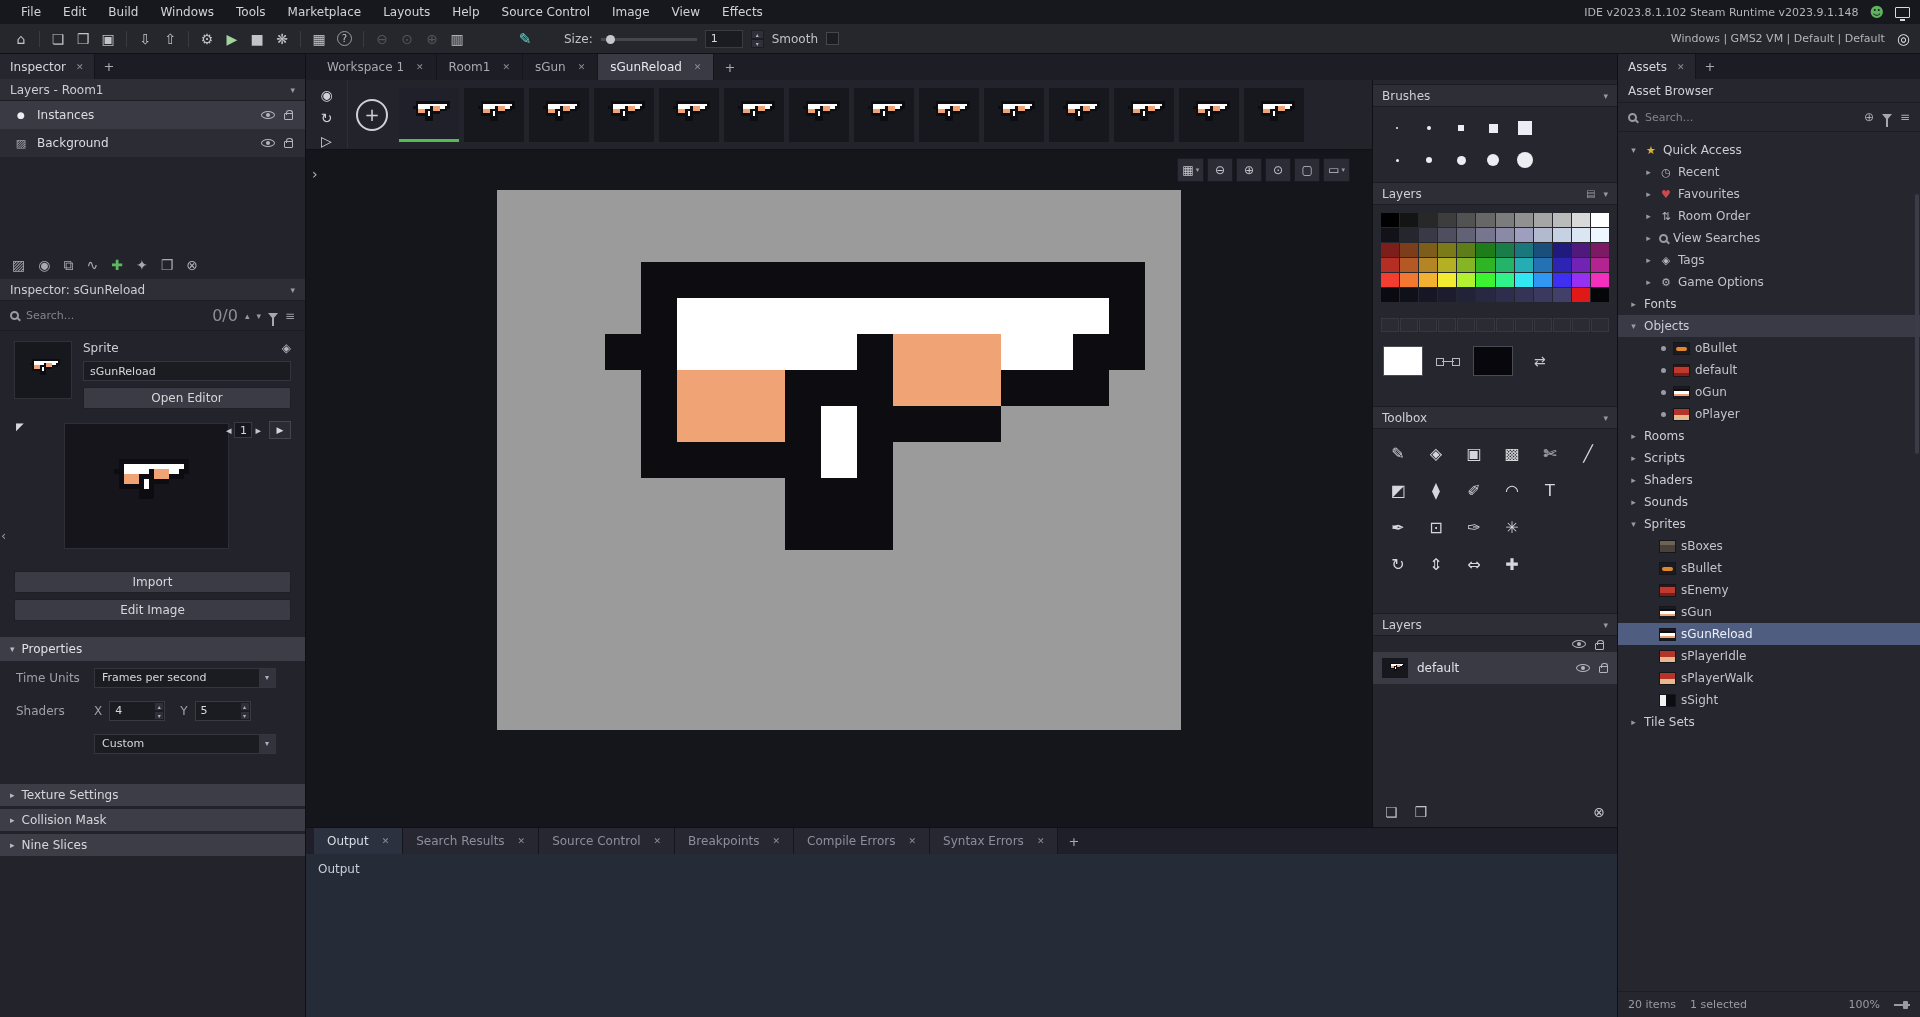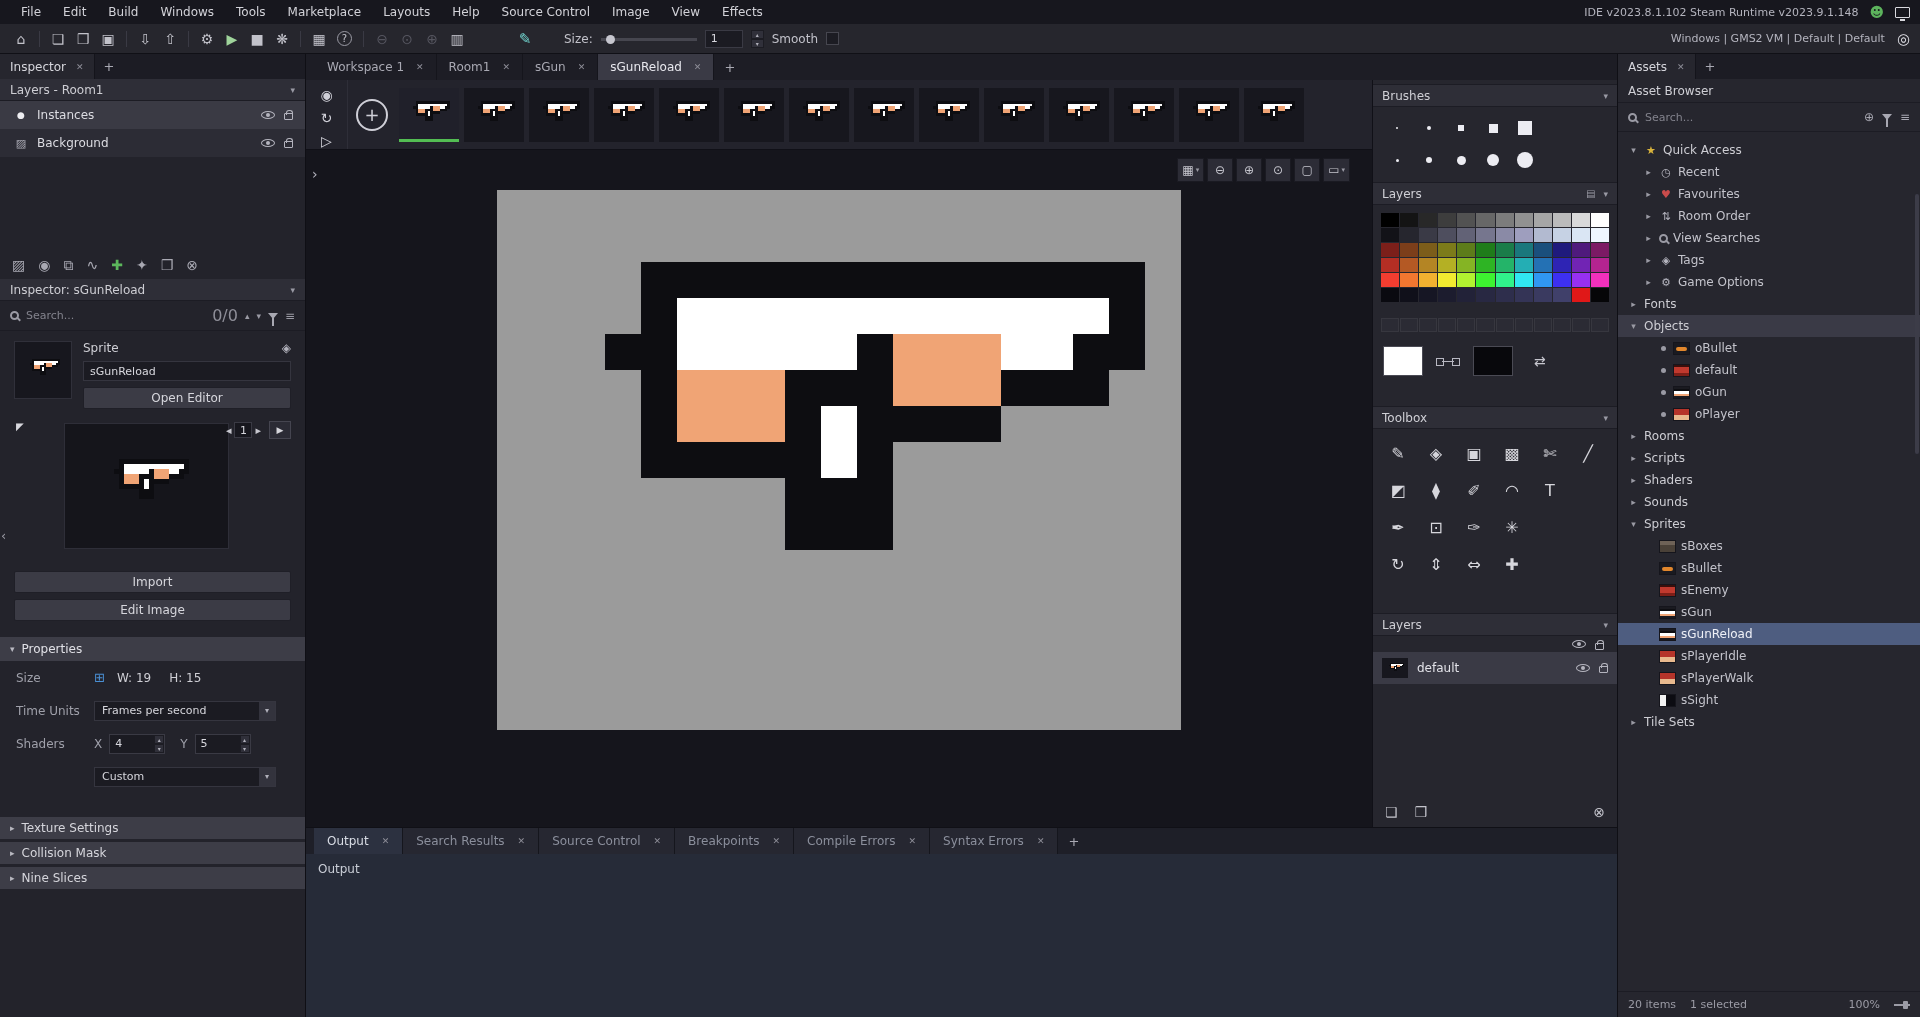--- a/index.html
+++ b/index.html
@@ -536,26 +536,20 @@
     </div>
     <div class="btn wide" id="btn-import">
       <span>Import</span>
     </div>
     <div class="btn wide">
       <span>Edit Image</span>
     </div>
     <div class="prop-header">
       <span class="fold-arrow">▾</span>
       <span>Properties</span>
-    </div>
-    <div class="prop-row">
-      <span class="plabel">Size</span>
-      <span class="size-ico">⊞</span>
-      <span class="pval">W: 19</span>
-      <span class="pval">H: 15</span>
     </div>
     <div class="prop-row">
       <span class="plabel">Time Units</span>
       <div class="dropdown">
         <span>Frames per second</span>
         <span class="dd-arrow">▾</span>
       </div>
     </div>
     <div class="prop-row">
       <span class="plabel">Shaders</span>

